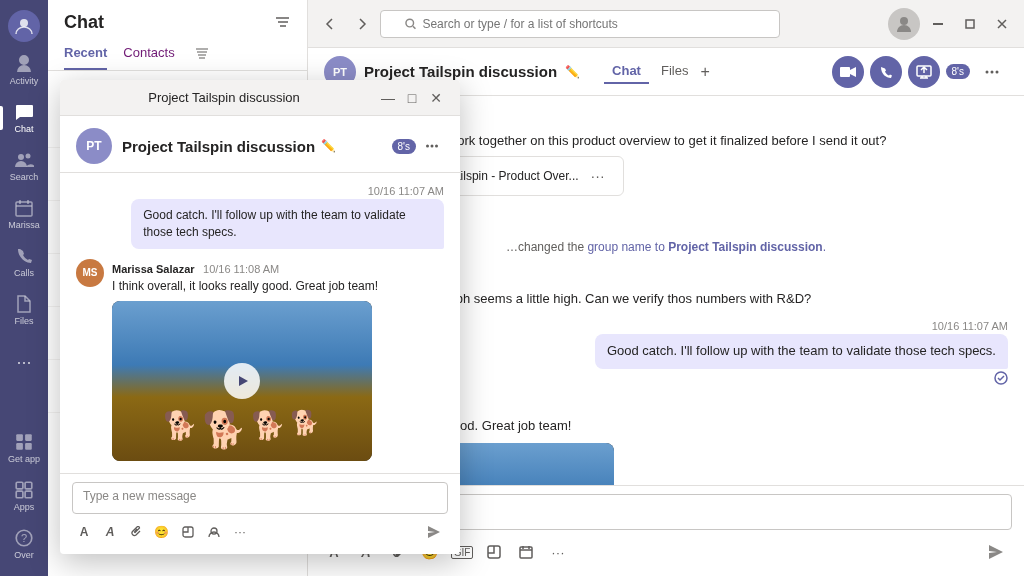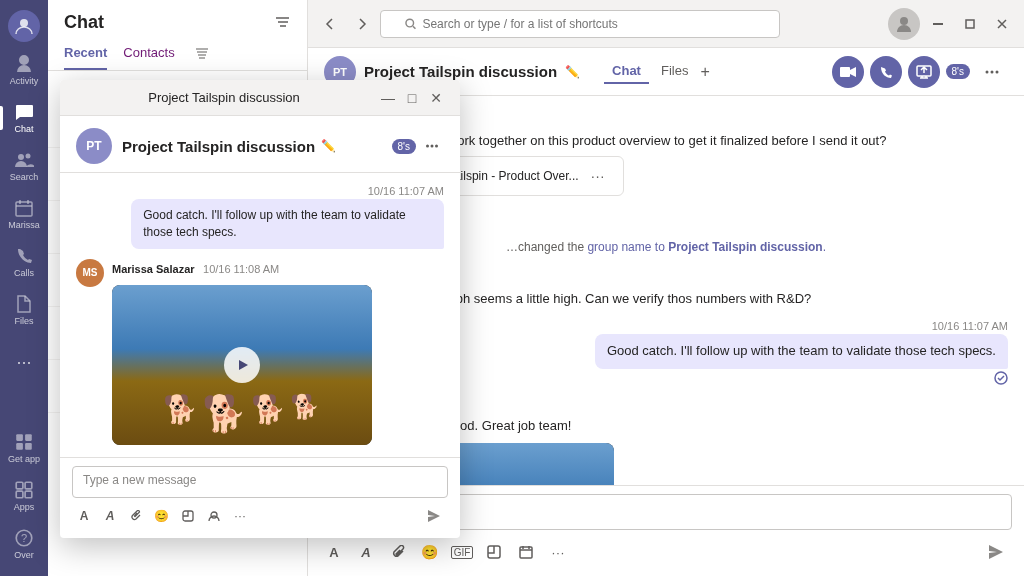--- a/index.html
+++ b/index.html
@@ -686,20 +686,21 @@
       <div style="background:#e8e6fd;border-radius:8px 8px 2px 8px;padding:8px 12px;max-width:85%;font-size:12px;color:#252424;line-height:1.4">Good catch.  I'll follow up with the team to validate those tech specs.</div>
     </div>
 
     <div style="display:flex;align-items:flex-start;gap:8px">
       <div style="width:28px;height:28px;border-radius:50%;background:#c87941;flex-shrink:0;display:flex;align-items:center;justify-content:center;color:white;font-size:10px;font-weight:600">MS</div>
       <div>
         <div>
           <span style="font-size:11px;font-weight:600;color:#252424">Marissa Salazar</span>
           <span style="font-size:11px;color:#8a8886;margin-left:4px">10/16  11:08 AM</span>
         </div>
+        <div style="font-size:12px;color:#252424;margin-top:2px">I think overall, it looks really good.  Great job team!</div>
 
         <div style="width:260px;height:160px;background:#2d2d2d;border-radius:8px;margin-top:8px;position:relative;overflow:hidden;cursor:pointer">
           <div style="position:absolute;width:100%;height:100%;background:linear-gradient(180deg, #6b9fcf 0%, #3d7ab5 40%, #8B6914 60%, #6b4c11 100%)"></div>
           <div style="position:absolute;width:100%;height:100%;display:flex;align-items:flex-end;justify-content:center;padding-bottom:10px">
             <div style="display:flex;gap:4px">
               <div style="font-size:28px">🐕</div>
               <div style="font-size:36px">🐕</div>
               <div style="font-size:28px">🐕</div>
               <div style="font-size:24px">🐕</div>
             </div>

